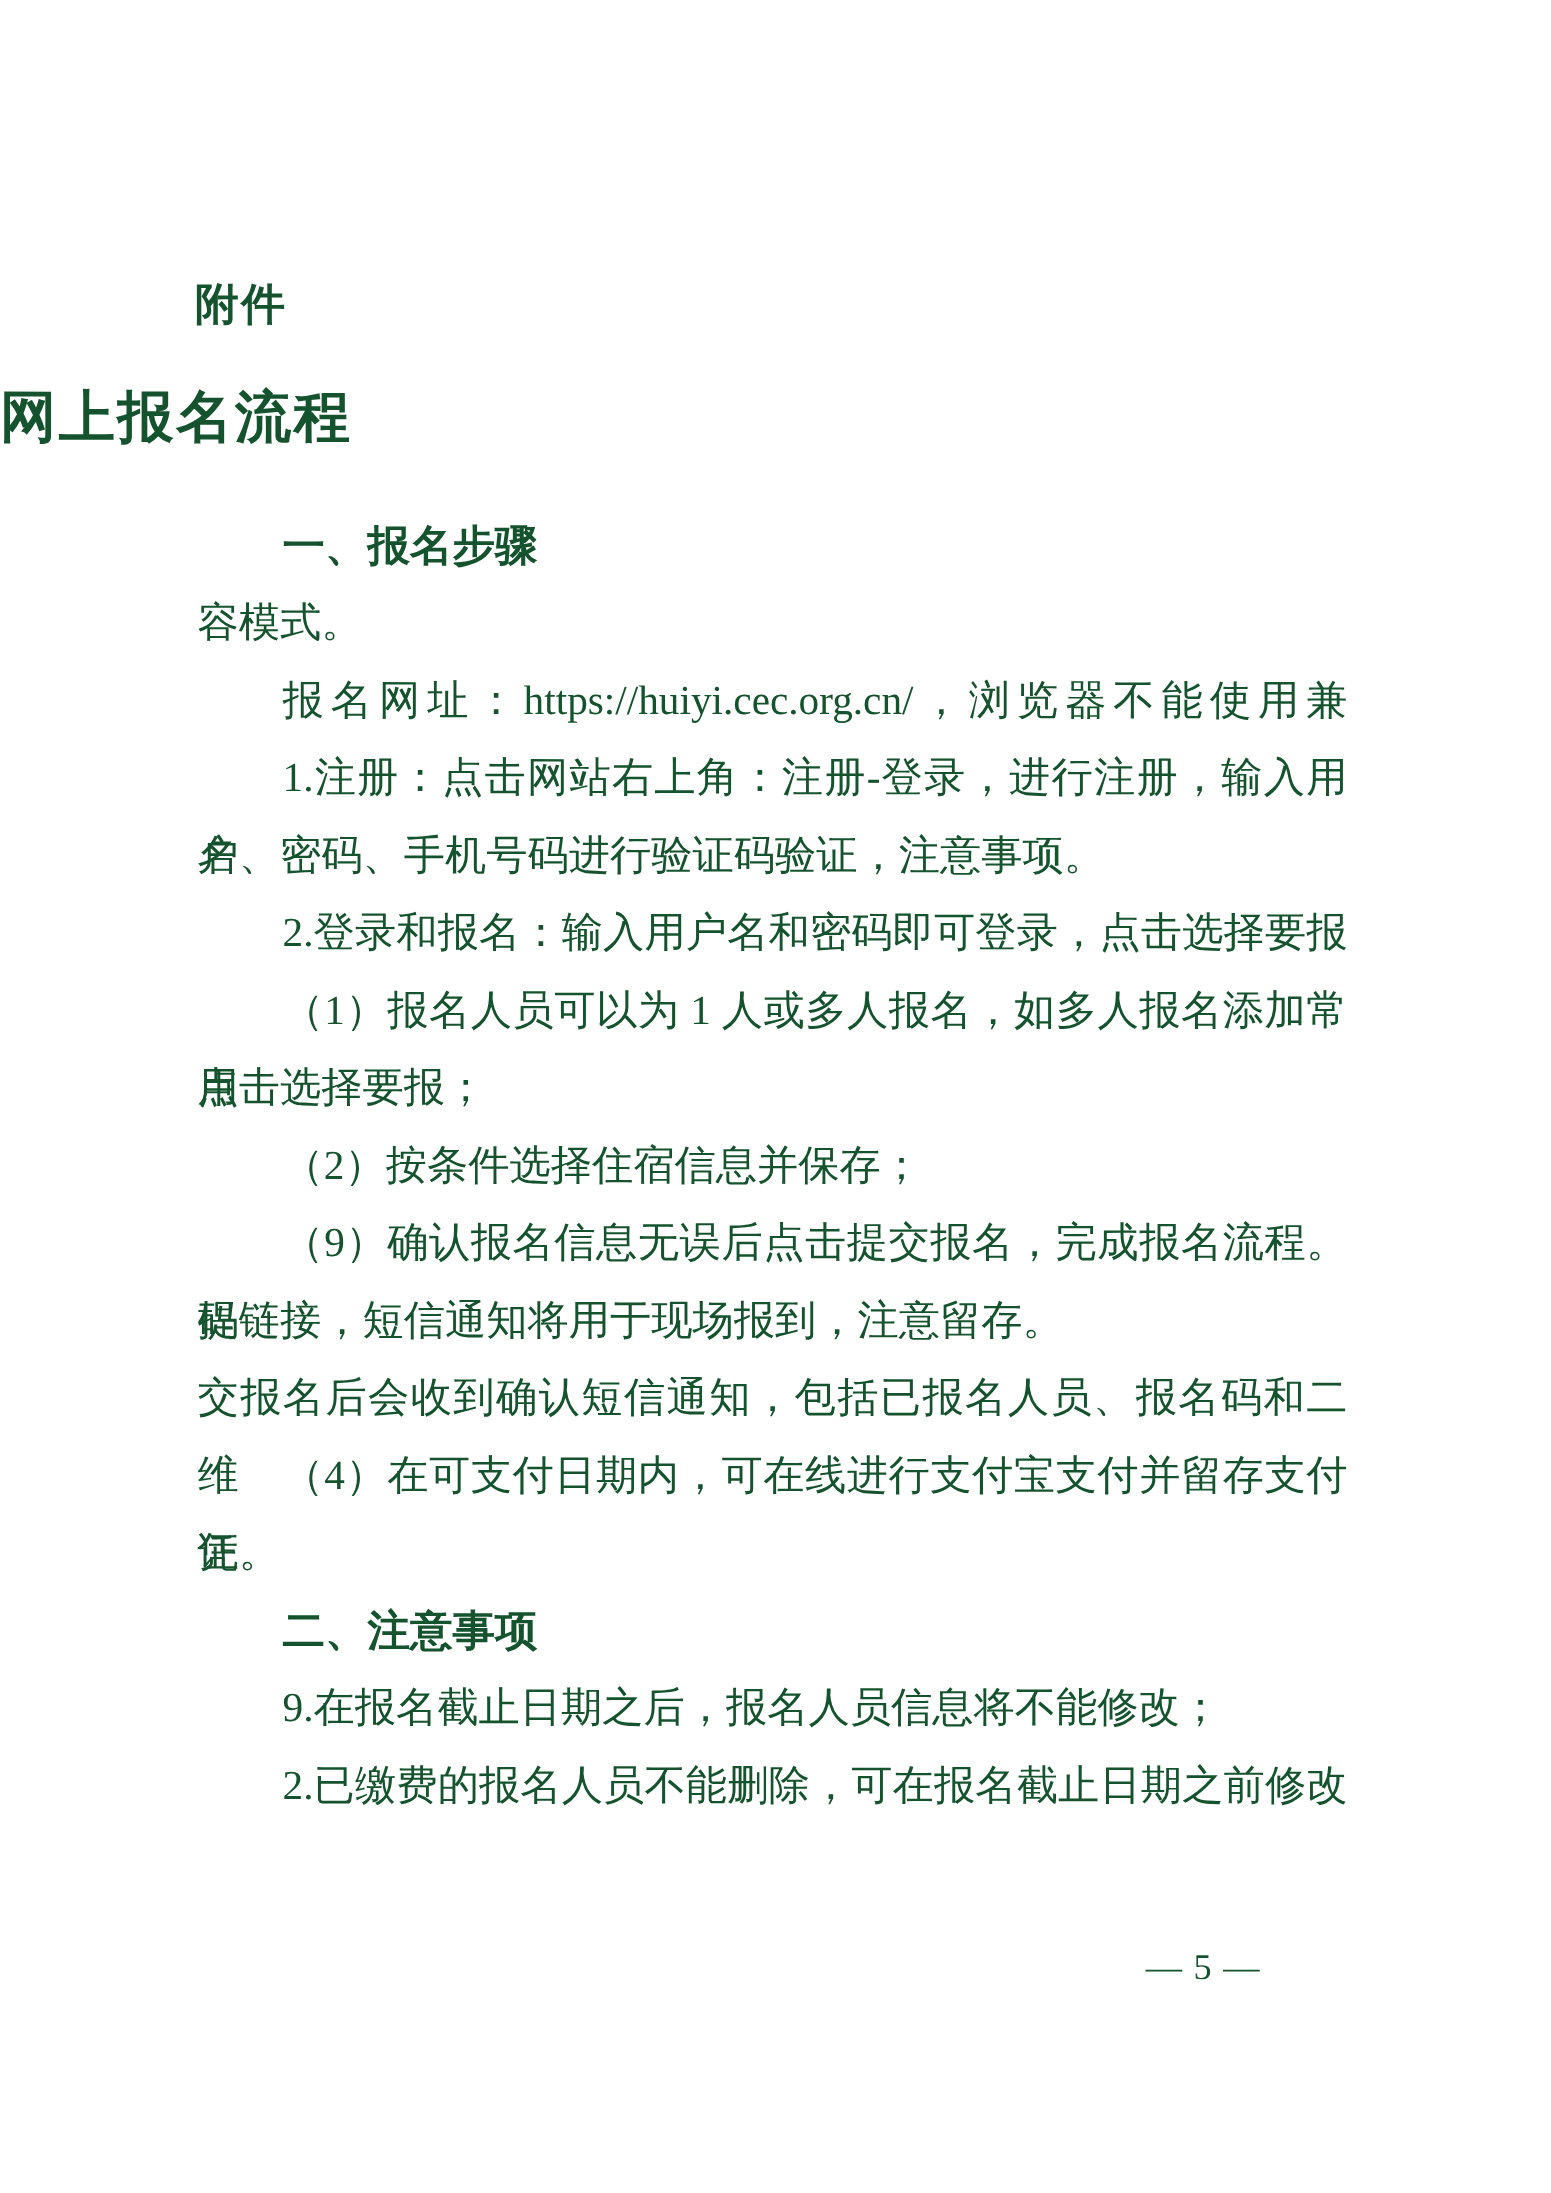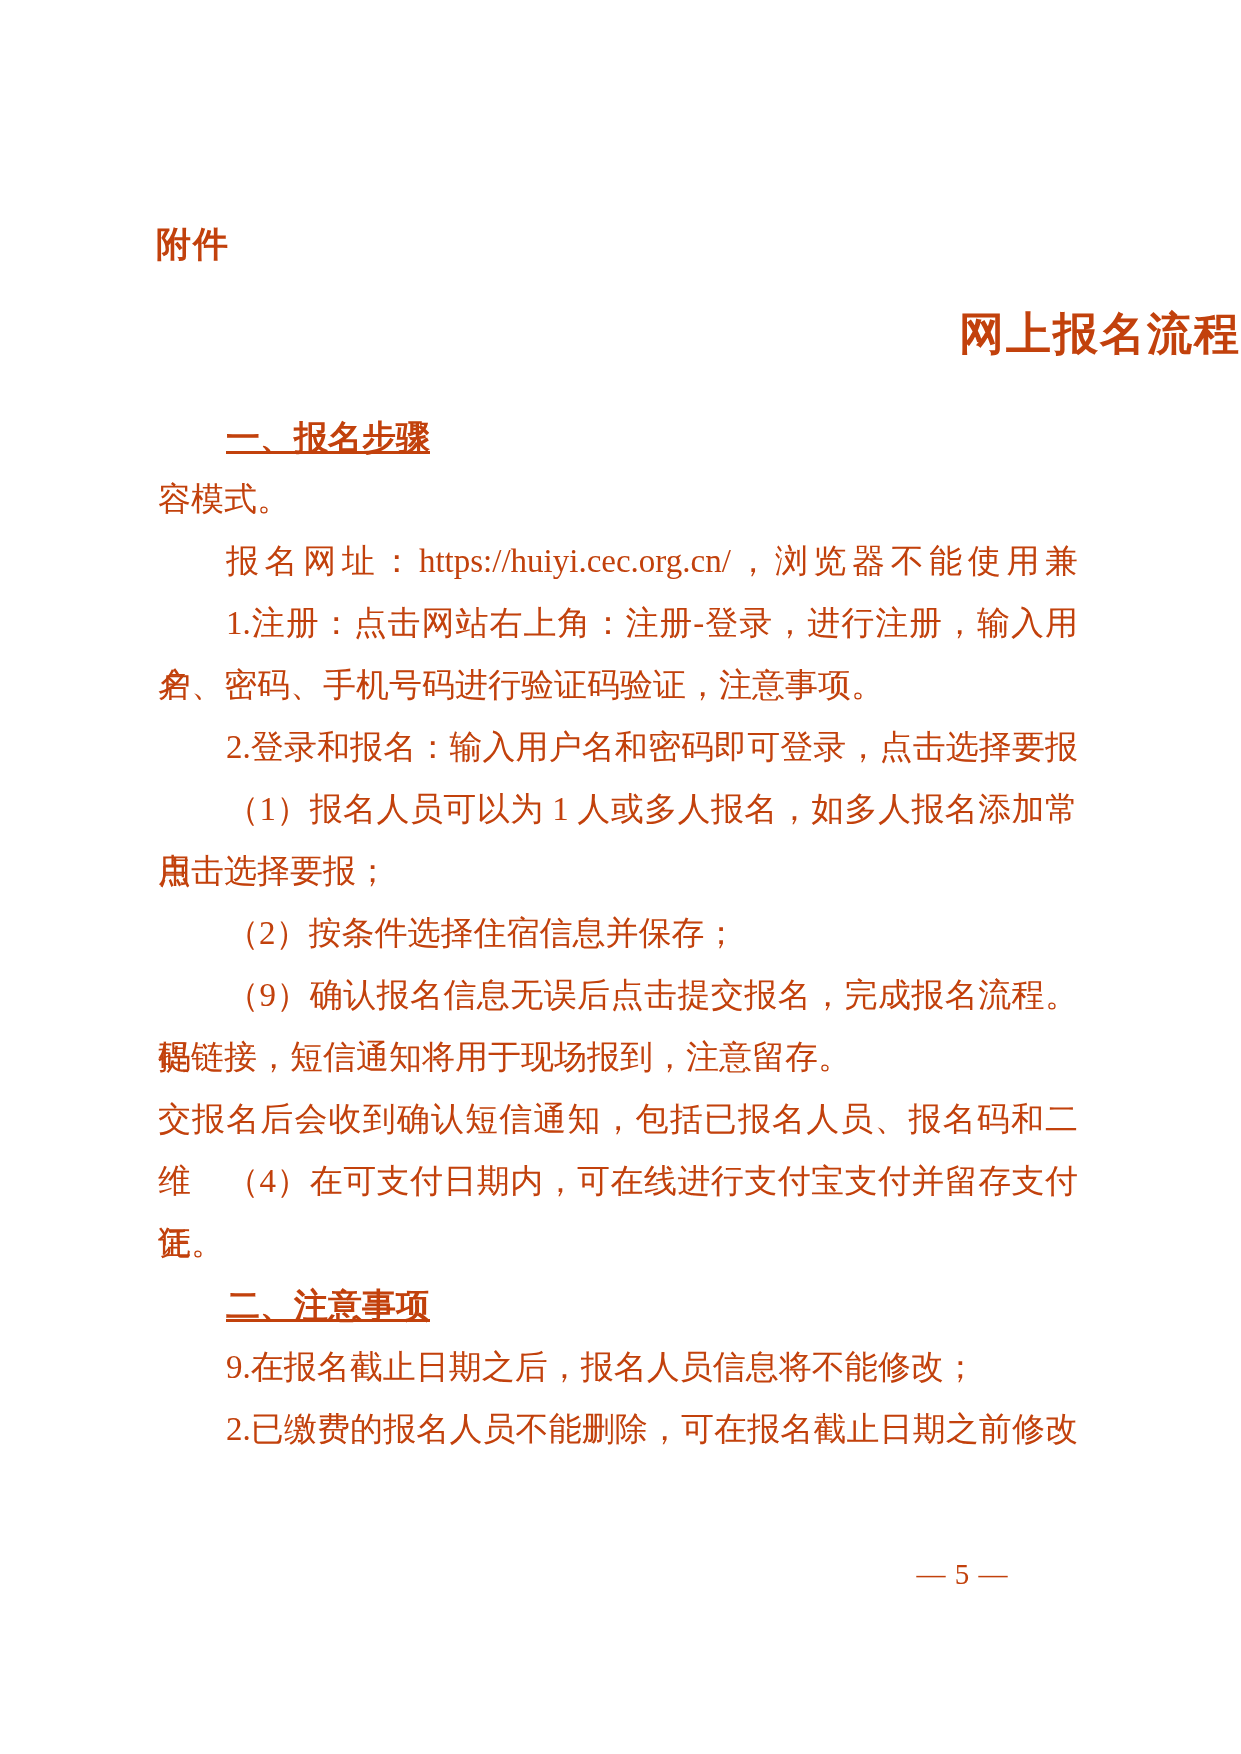--- a/index.html
+++ b/index.html
@@ -5,40 +5,40 @@
   html, body {
     margin: 0;
     padding: 0;
     background: #ffffff;
   }
   .page {
     position: relative;
     width: 1241px;
     height: 1754px;
     background: #ffffff;
-    color: #c2410c;
+    color: #14532d;
     overflow: hidden;
     font-family: "Liberation Serif", "DejaVu Serif", serif;
   }
   .attachment {
     position: absolute;
     left: 156px;
     top: 224px;
     font-family: "DejaVu Sans", "Liberation Sans", sans-serif;
     font-weight: bold;
     font-size: 35px;
     line-height: 40px;
     letter-spacing: 2px;
   }
   .doc-title {
     position: absolute;
     left: 0;
     top: 304px;
     width: 100%;
-    text-align: right;
+    text-align: left;
     font-family: "Liberation Serif", "DejaVu Serif", serif;
     font-weight: bold;
     font-size: 45px;
     line-height: 60px;
     letter-spacing: 2px;
   }
   .body-block {
     position: absolute;
     left: 158px;
     top: 406px;
@@ -47,21 +47,20 @@
   .line {
     height: 62px;
     line-height: 62px;
     font-size: 33px;
     white-space: nowrap;
   }
   .heading {
     font-family: "DejaVu Sans", "Liberation Sans", sans-serif;
     font-weight: bold;
     font-size: 34px;
-    text-decoration: underline;
   }
   .indent { text-indent: 68px; }
   .justify {
     white-space: normal;
     text-align: justify;
     text-align-last: justify;
     text-justify: inter-character;
   }
   .page-number {
     position: absolute;

